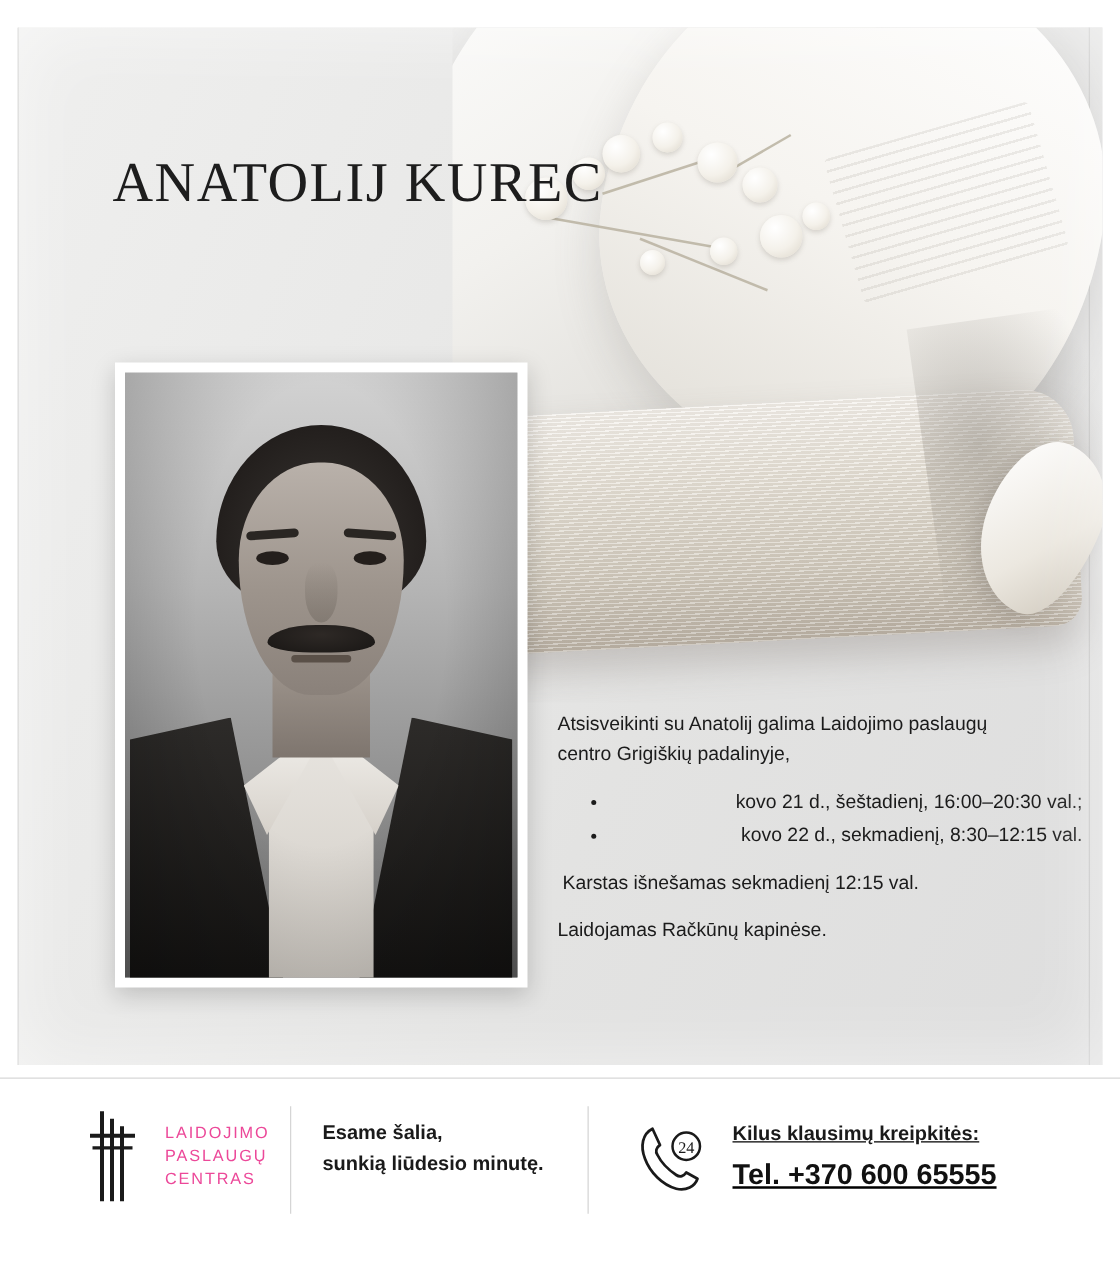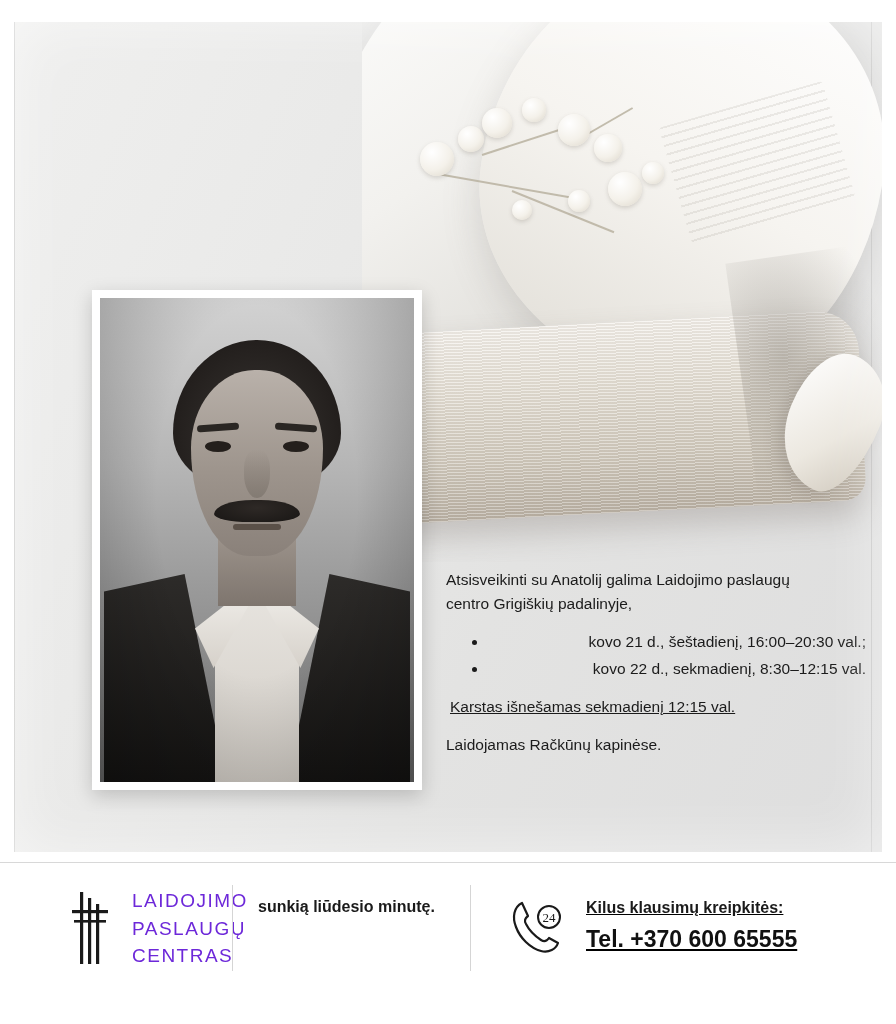--- a/index.html
+++ b/index.html
@@ -278,21 +278,21 @@
     font-size: 15.5px;
     line-height: 1.55;
   }
   .body-text p { margin: 0 0 14px 0; }
   .body-text ul {
     margin: 0 0 14px 0;
     padding-left: 42px;
     text-align: right;
   }
   .body-text li { margin-bottom: 3px; }
-  .indent-1 { padding-left: 4px; text-decoration: underline; }
+  .indent-1 { padding-left: 4px; }
 
   
   .footer {
     position: absolute;
     left: 0;
     top: 862px;
     width: 896px;
     height: 162px;
     background: #ffffff;
     border-top: 1px solid #d8d8d8;
@@ -305,24 +305,24 @@
   .logo-wrap {
     position: absolute;
     left: 72px;
     top: 24px;
     display: flex;
     align-items: center;
     gap: 14px;
   }
   .logo-mark { width: 46px; height: 76px; }
   .logo-text {
-    font-size: 19px;
+    font-size: 13px;
     letter-spacing: 1.5px;
     line-height: 1.45;
-    color: #6d28d9;
+    color: #ec4899;
   }
   .divider-v {
     position: absolute;
     top: 22px;
     width: 1px;
     height: 86px;
     background: #d5d5d5;
   }
   .slogan {
     position: absolute;
@@ -377,20 +377,21 @@
         <div class="flower" style="left:160px; top:76px;  width:24px; height:24px;"></div>
         <div class="flower" style="left:196px; top:92px;  width:32px; height:32px;"></div>
         <div class="flower" style="left:232px; top:112px; width:28px; height:28px;"></div>
         <div class="flower" style="left:246px; top:150px; width:34px; height:34px;"></div>
         <div class="flower" style="left:206px; top:168px; width:22px; height:22px;"></div>
         <div class="flower" style="left:150px; top:178px; width:20px; height:20px;"></div>
         <div class="flower" style="left:280px; top:140px; width:22px; height:22px;"></div>
       </div>
     </div>
 
+    <div class="name">ANATOLIJ KUREC</div>
 
     <div class="portrait">
       <div class="portrait-inner">
         <div class="p-bg"></div>
         <div class="p-jacket-l"></div>
         <div class="p-jacket-r"></div>
         <div class="p-shirt"></div>
         <div class="p-collar-l"></div>
         <div class="p-collar-r"></div>
         <div class="p-neck"></div>
@@ -436,20 +437,21 @@
           <div>LAIDOJIMO</div>
           <div>PASLAUGŲ</div>
           <div>CENTRAS</div>
         </div>
       </div>
 
       <div class="divider-v" style="left:232px;"></div>
       <div class="divider-v" style="left:470px;"></div>
 
       <div class="slogan">
+        <div>Esame šalia,</div>
         <div>sunkią liūdesio minutę.</div>
       </div>
 
       <div class="phone-block">
         <svg class="phone-icon" viewBox="0 0 58 58">
           <path d="M14 6 C6 10, 4 20, 8 30 C12 41, 22 51, 33 54 C41 56, 48 52, 50 46
                    L41 41 C39 44, 36 45, 33 43 C27 39, 21 33, 18 27 C16 24, 17 21, 20 19 Z" fill="none" stroke="#1a1a1a" stroke-width="2.2" stroke-linejoin="round"></path>
           <circle cx="41" cy="20" r="11" fill="none" stroke="#1a1a1a" stroke-width="2"></circle>
           <text x="41" y="25" font-family="Liberation Serif, serif" font-size="13" text-anchor="middle" fill="#1a1a1a">24</text>
         </svg>

